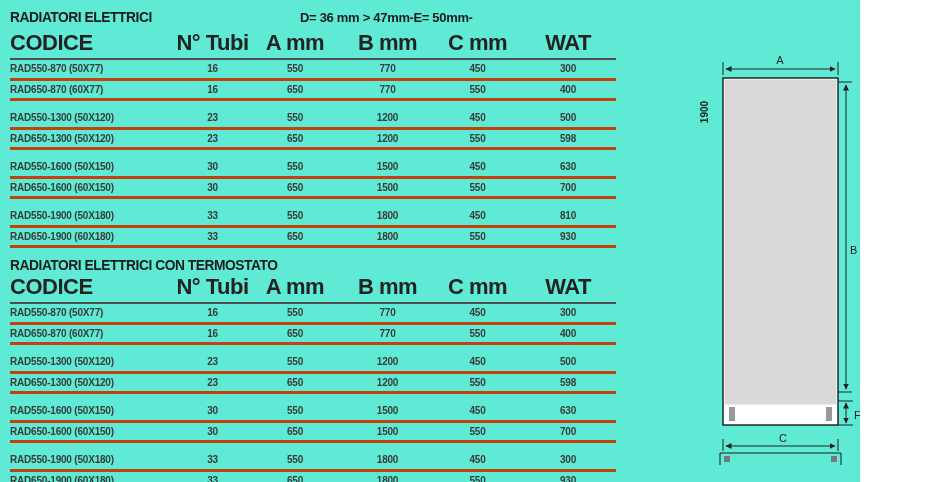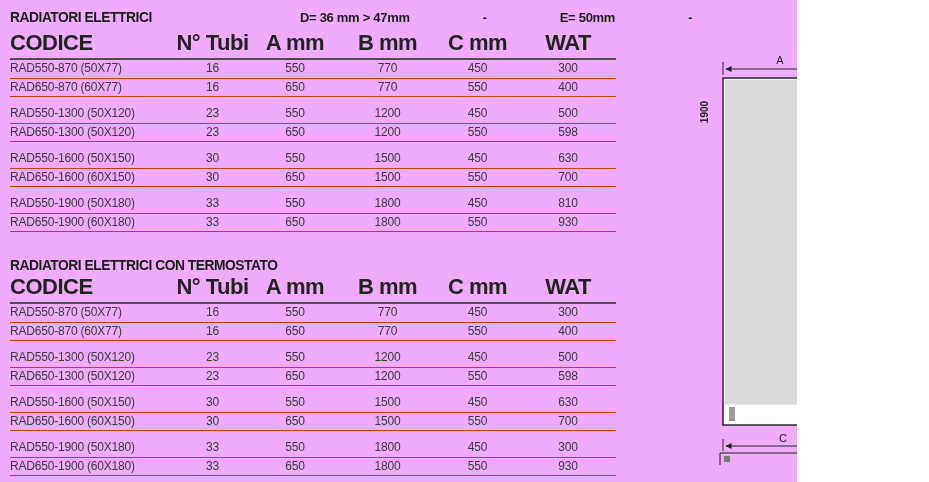--- a/index.html
+++ b/index.html
@@ -1,45 +1,45 @@
 <!DOCTYPE html>
 <html><head>
 <meta charset="utf-8">
 <style>
   html,body { margin:0; padding:0; background:#ffffff; }
   .page {
-    position:relative; width:797px; height:482px; background:#f0abfc;
+    position:relative; width:860px; height:482px; background:#5eead4;
     font-family:"Liberation Sans", sans-serif; overflow:hidden; color:#2b2b2b;
   }
   .doc-title {
     position:absolute; left:10px; font-weight:bold; font-size:15px;
     letter-spacing:-0.5px; color:#1c1c1c; transform:scaleX(0.92); transform-origin:left;
     white-space:nowrap;
   }
   #title1 { top:8px; }
   #title2 { top:256px; }
   .info-line {
     position:absolute; left:300px; top:10px; width:392px;
-    display:flex; justify-content:space-between; align-items:center;
+    display:flex; justify-content:flex-start; align-items:center;
     font-weight:bold; font-size:13px; letter-spacing:-0.3px; color:#1c1c1c;
     white-space:nowrap;
   }
   .info-line .sep { font-size:12px; }
   .data-table { position:absolute; left:10px; width:606px; }
   #table1 { top:36px; }
   #table2 { top:280px; }
   .t-head {
     display:grid; grid-template-columns:165px 75px 90px 95px 85px 96px;
     font-weight:bold; font-size:22px; letter-spacing:-0.5px; color:#222222;
     border-bottom:2px solid #4d4d4d; padding-bottom:2px; height:20px; align-items:end;
   }
   .t-row {
     display:grid; grid-template-columns:165px 75px 90px 95px 85px 96px;
-    font-weight:normal; font-size:12px; letter-spacing:-0.2px; color:#3b3b3b;
-    height:17.5px; line-height:17.5px; border-bottom:1px solid #c2410c;
+    font-weight:bold; font-size:10px; letter-spacing:-0.2px; color:#3b3b3b;
+    height:17.5px; line-height:17.5px; border-bottom:3px solid #c2410c;
   }
   .t-row.pair-gap { margin-top:8px; }
   .t-head > div, .t-row > div { text-align:center; overflow:hidden; white-space:nowrap; }
   .t-head > div:first-child, .t-row > div:first-child { text-align:left; }
   .diagram { position:absolute; left:688px; top:20px; }
   .diagram text {
     font-family:"Liberation Sans", sans-serif; font-size:11px; fill:#222222;
   }
   .diagram text.dim-height { font-size:10px; font-weight:bold; }
 </style>

